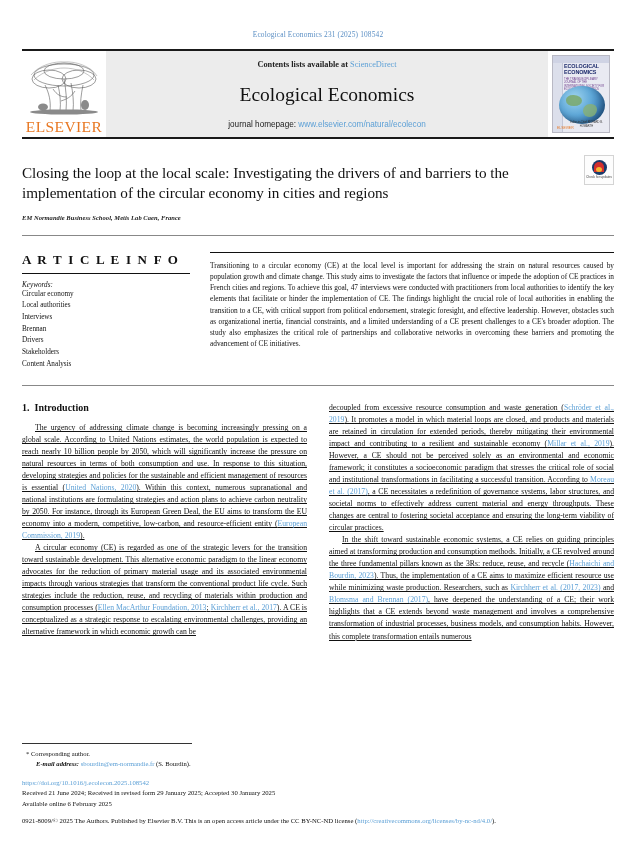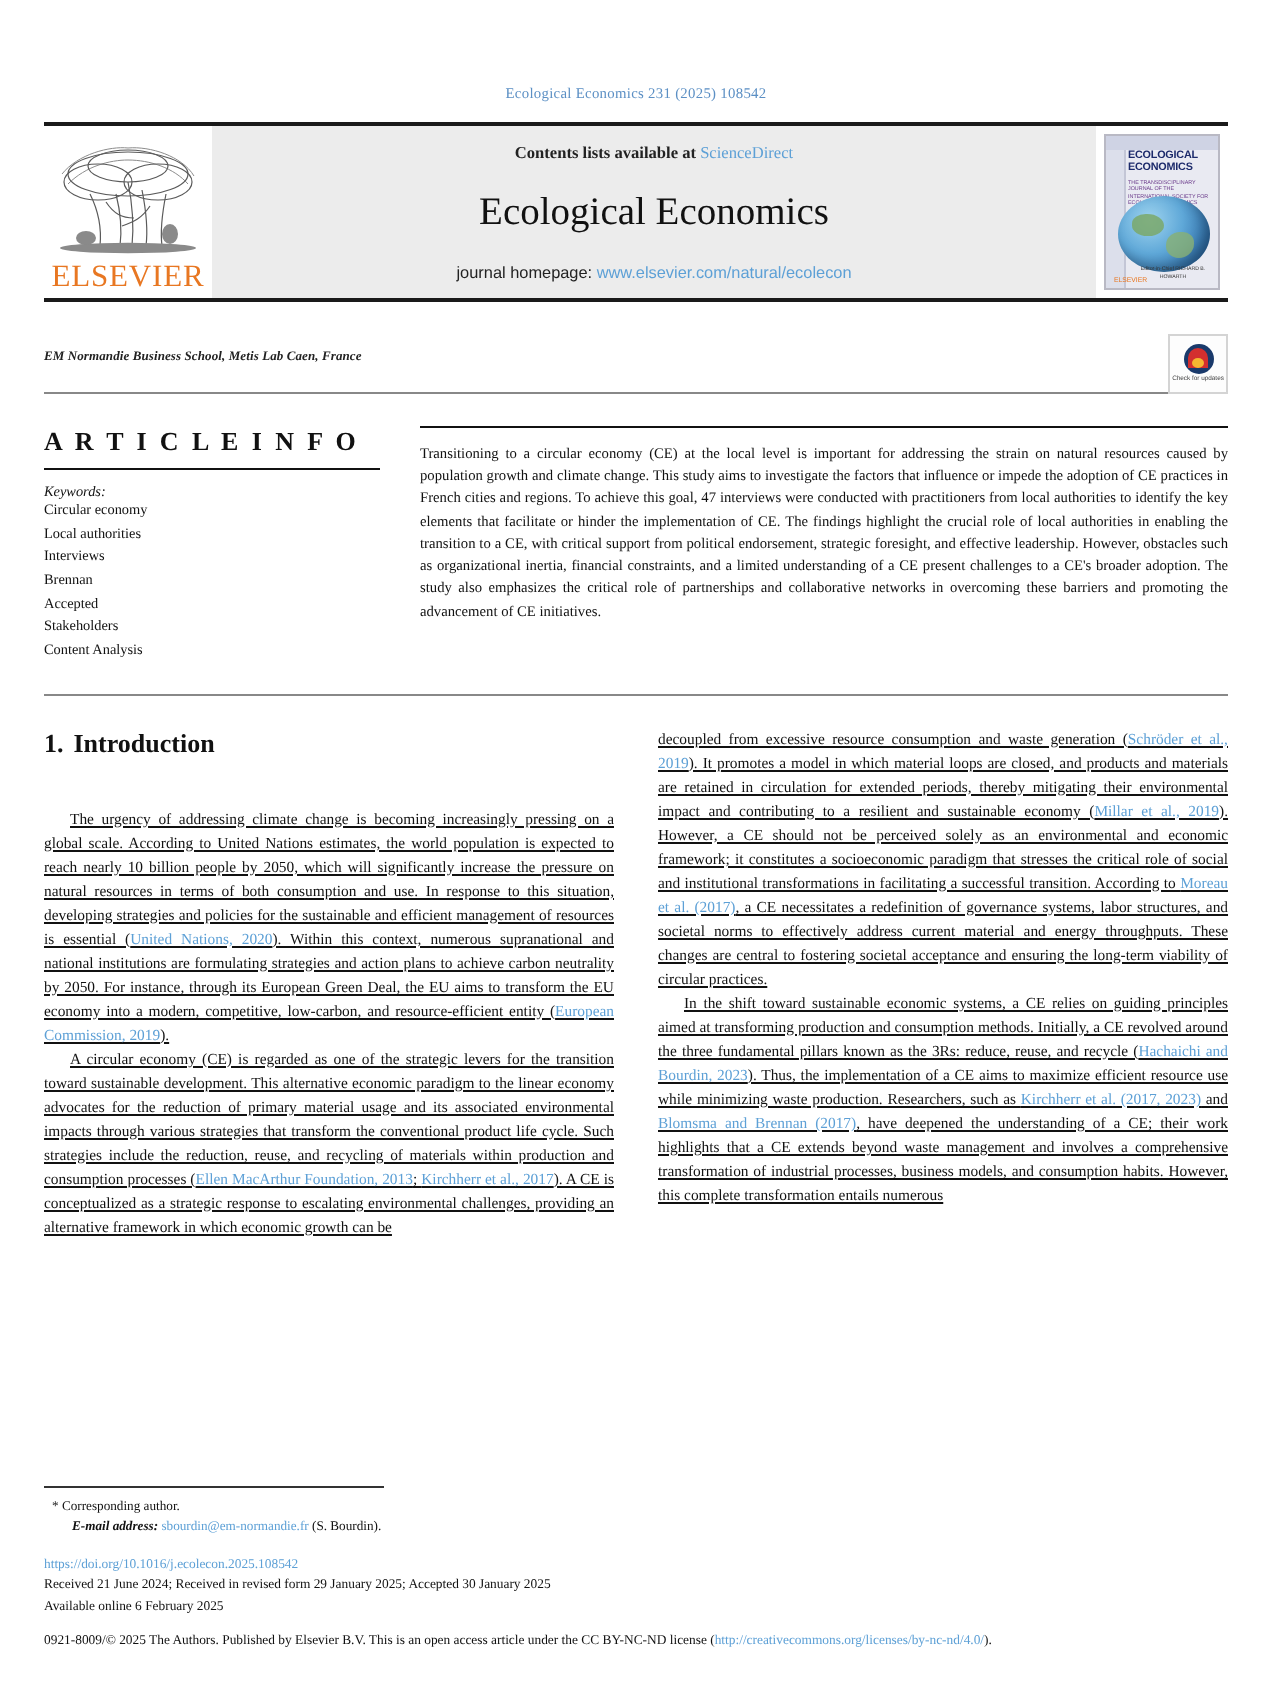--- a/index.html
+++ b/index.html
@@ -13,21 +13,21 @@
     font-family: "Liberation Serif", "DejaVu Serif", serif;
     color: #1a1a1a;
     position: relative;
     overflow: hidden;
   }
   .page {
     width: 636px;
     height: 842px;
     position: relative;
     box-sizing: border-box;
-    padding: 16px 22px;
+    padding: 4px 22px;
   }
   a, .link {
     color: #5da0d6;
     text-decoration: none;
   }
 
   
   .running-head {
     text-align: center;
     font-size: 7.4px;
@@ -242,24 +242,24 @@
 
   
   .body-rule { border-top: 1px solid #888; margin-top: 15px; }
   .columns {
     margin-top: 16px;
     display: flex;
     gap: 22px;
   }
   .col { flex: 1 1 0; min-width: 0; }
   .h1 {
-    font-size: 13px;
+    font-size: 10px;
     font-weight: bold;
     color: #111;
-    margin-bottom: 24px;
+    margin-bottom: 9px;
   }
   .h1 .num { margin-right: 5px; }
   p.body {
     font-size: 7.7px;
     line-height: 1.56;
     text-align: justify;
     color: #111;
     margin: 0;
     text-indent: 13px;
     hyphens: auto;
@@ -363,35 +363,36 @@
         <div class="cov-foot">Editor-in-Chief RICHARD B. HOWARTH</div>
       </div>
     </div>
   </div>
 
   <div class="title-block">
     <div class="crossmark">
       <div class="cm-icon"></div>
       <div class="cm-label">Check for updates</div>
     </div>
+    <h1 class="paper-title">Closing the loop at the local scale: Investigating the drivers of and barriers to the implementation of the circular economy in cities and regions</h1>
     <div class="affiliation">EM Normandie Business School, Metis Lab Caen, France</div>
   </div>
 
   <div class="rule-thin"></div>
 
   <div class="info-abstract">
     <div class="info-col">
       <div class="sec-head">A R T I C L E  I N F O</div>
       <div class="sec-rule"></div>
       <div class="kw-title">Keywords:</div>
       <div class="kw">Circular economy</div>
       <div class="kw">Local authorities</div>
       <div class="kw">Interviews</div>
       <div class="kw">Brennan</div>
-      <div class="kw">Accepted</div>
+      <div class="kw">Drivers</div>
       <div class="kw">Stakeholders</div>
       <div class="kw">Content Analysis</div>
     </div>
     <div class="abs-col">
       <div class="sec-rule"></div>
       <div class="abstract-text">Transitioning to a circular economy (CE) at the local level is important for addressing the strain on natural resources caused by population growth and climate change. This study aims to investigate the factors that influence or impede the adoption of CE practices in French cities and regions. To achieve this goal, 47 interviews were conducted with practitioners from local authorities to identify the key elements that facilitate or hinder the implementation of CE. The findings highlight the crucial role of local authorities in enabling the transition to a CE, with critical support from political endorsement, strategic foresight, and effective leadership. However, obstacles such as organizational inertia, financial constraints, and a limited understanding of a CE present challenges to a CE's broader adoption. The study also emphasizes the critical role of partnerships and collaborative networks in overcoming these barriers and promoting the advancement of CE initiatives.</div>
     </div>
   </div>
 
   <div class="body-rule"></div>

